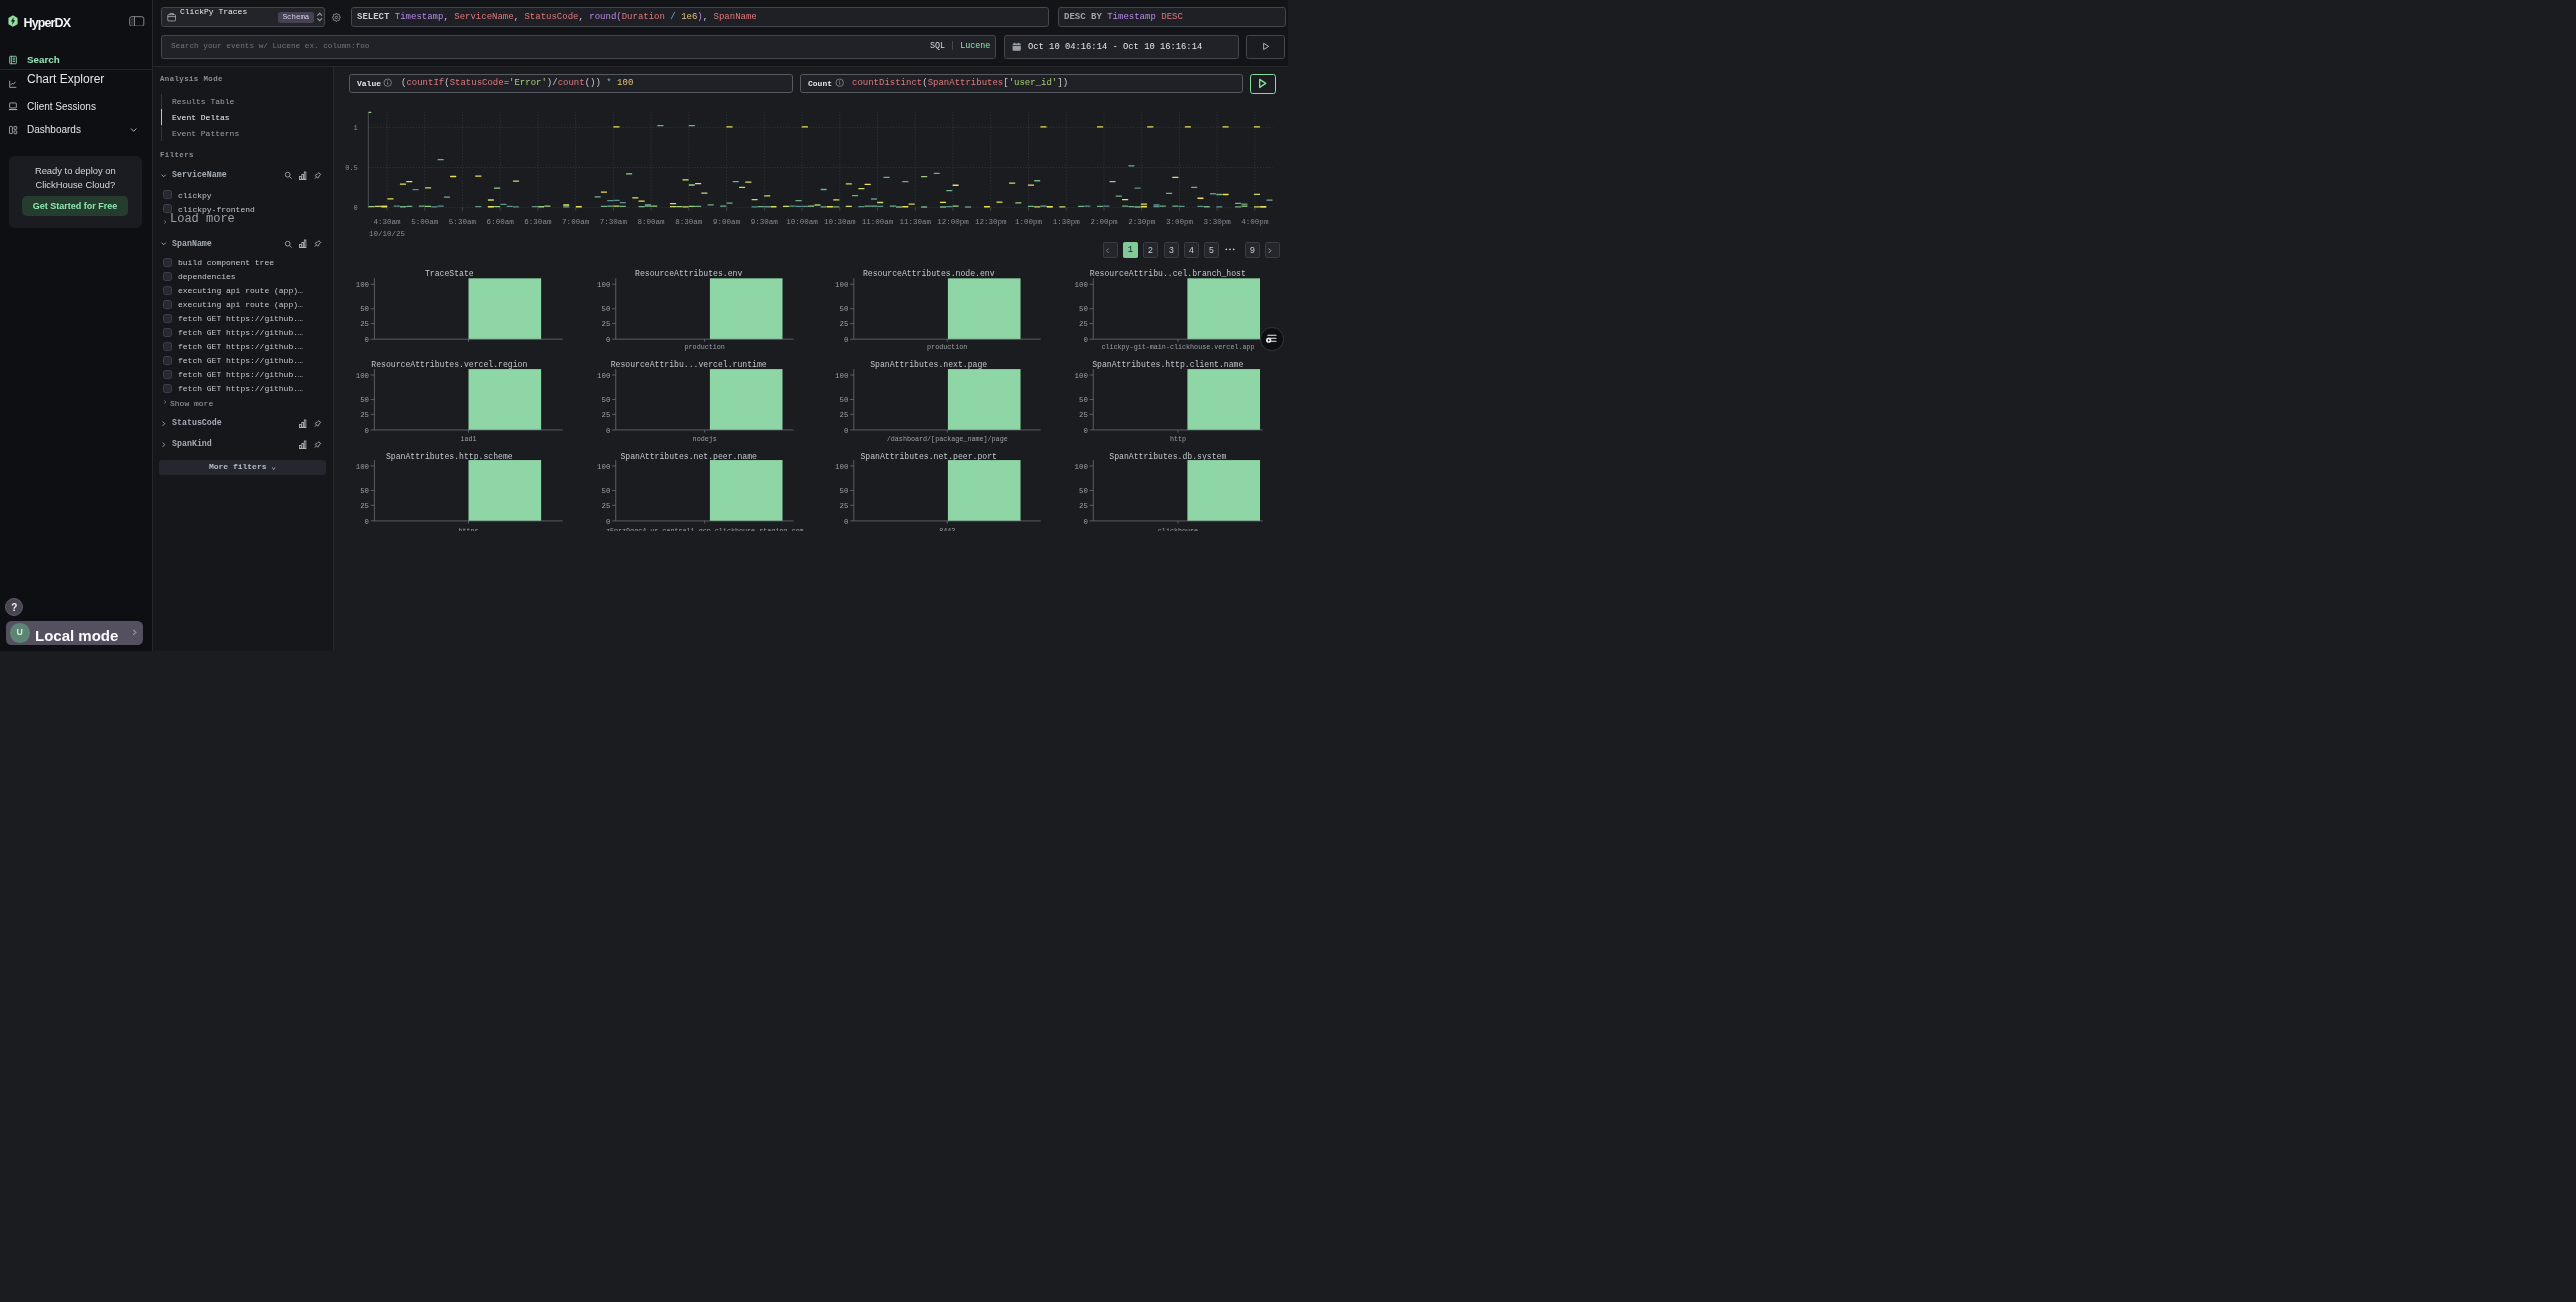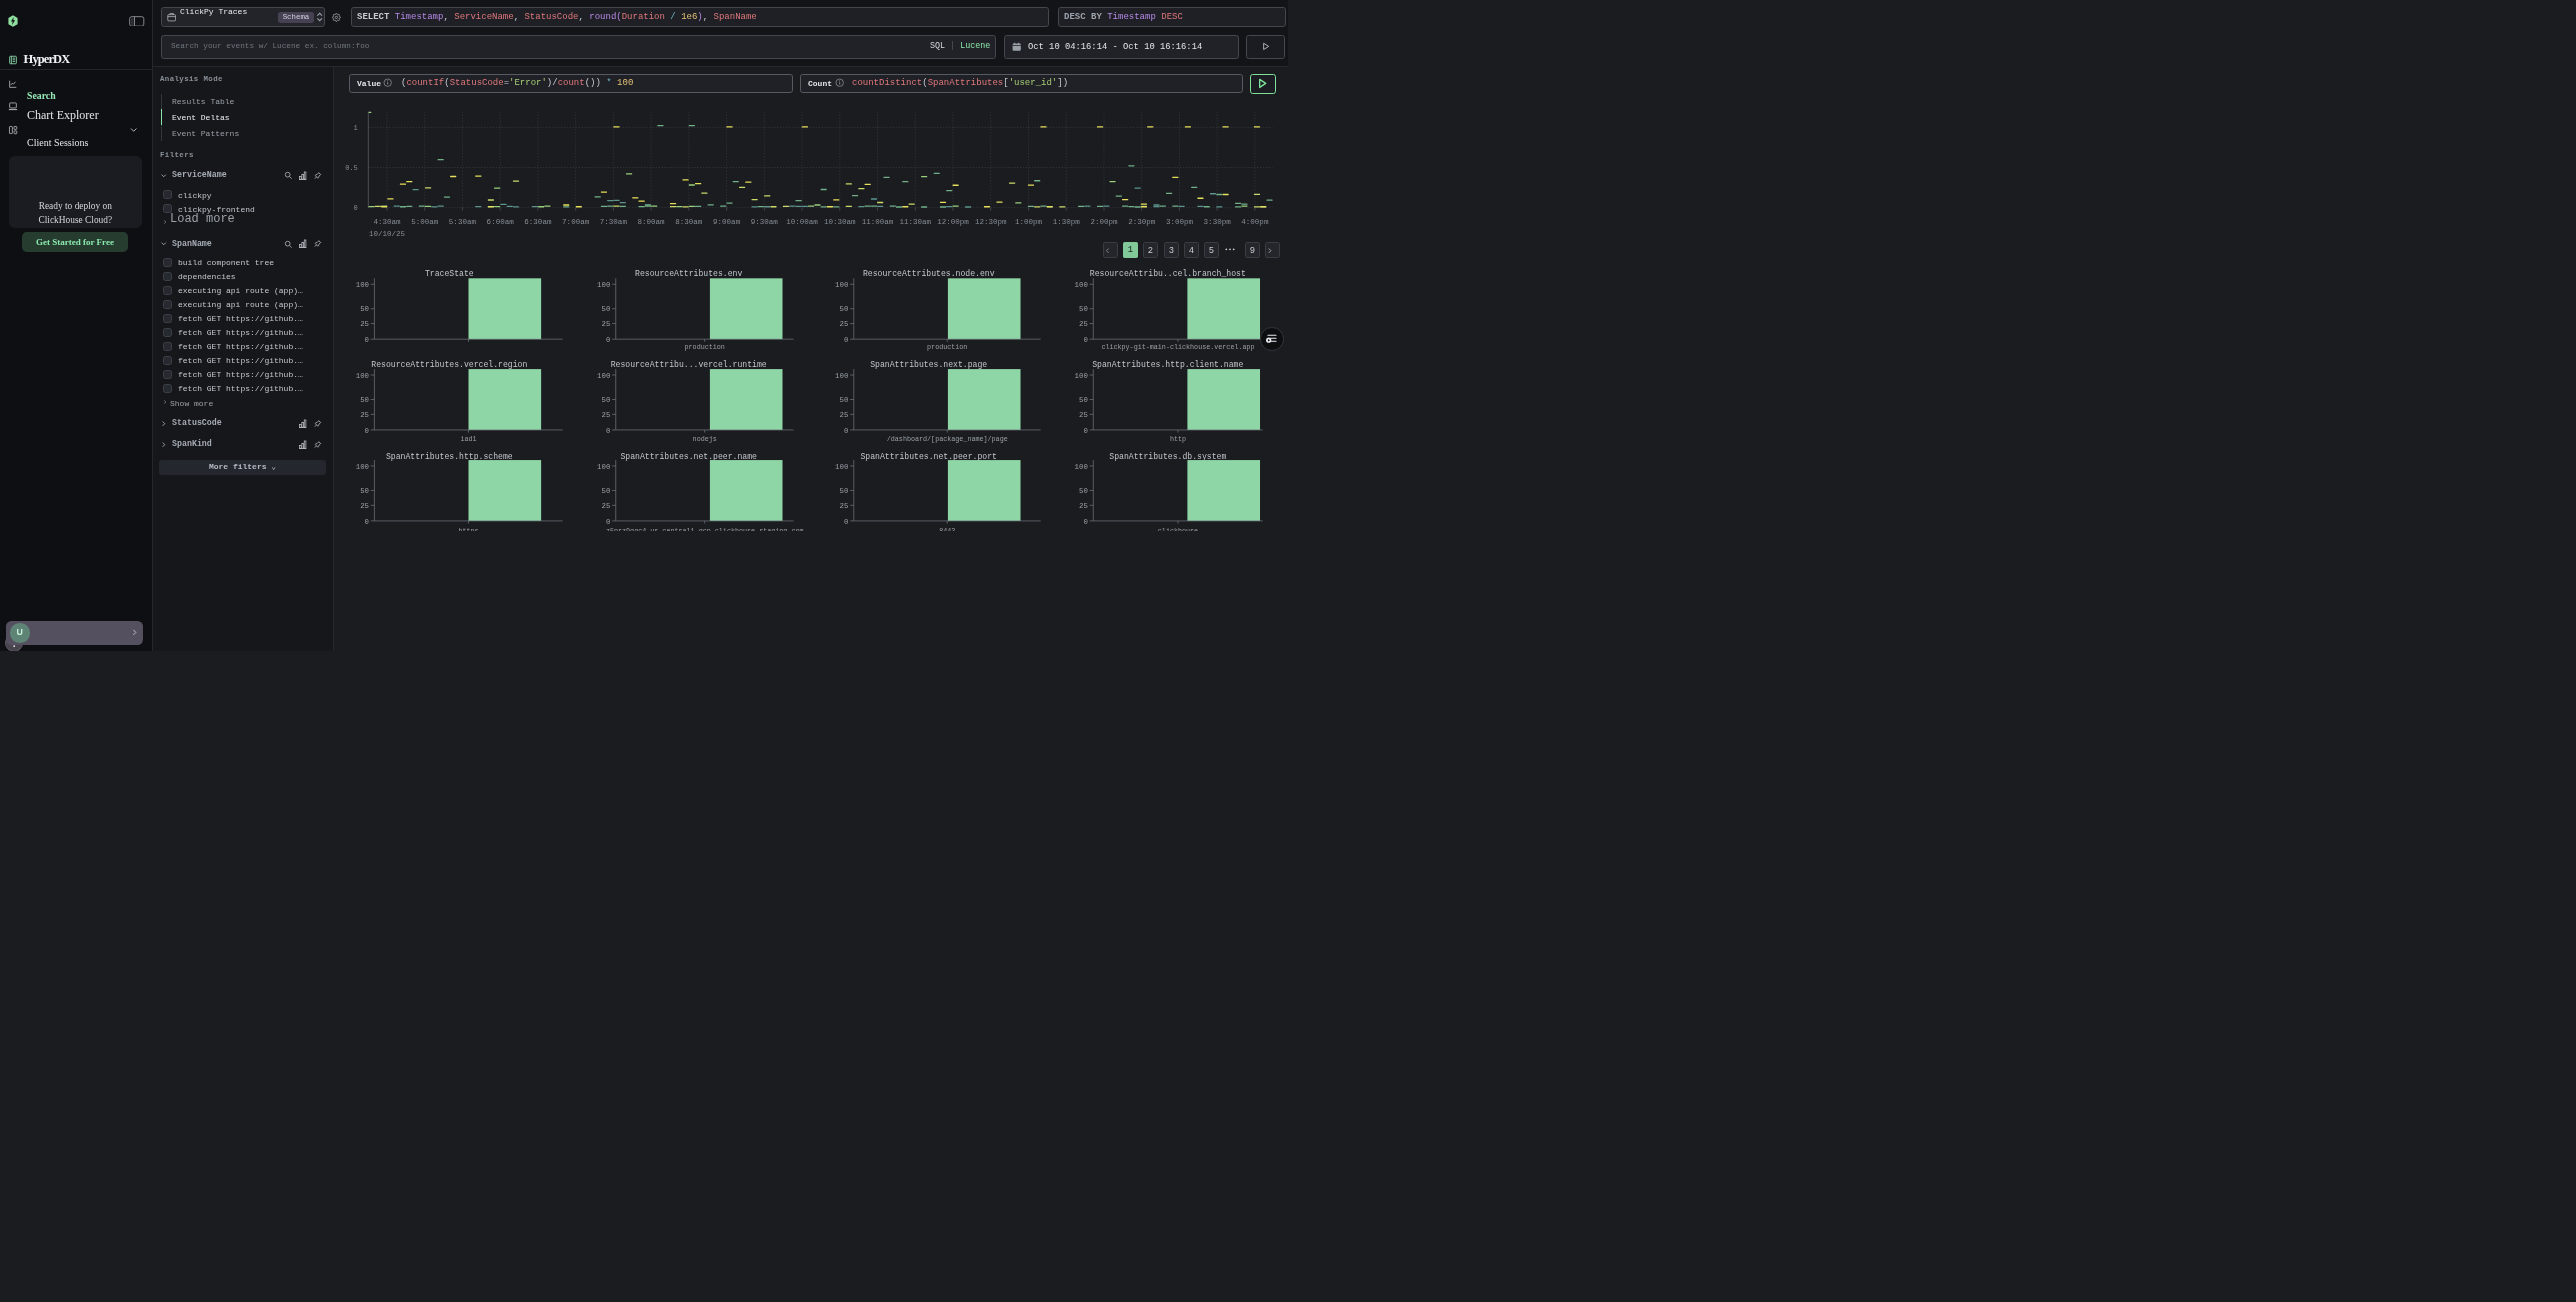--- a/index.html
+++ b/index.html
@@ -1,19 +1,19 @@
 <!DOCTYPE html>
 <html style="font-size:10.8px"><head><meta charset="utf-8"><title>HyperDX</title>
 <style>
 * { margin:0; padding:0; box-sizing:border-box; }
 html,body { width:1288px; height:651px; overflow:hidden; background:#1a1c20; }
 #app { position:relative; width:1288px; height:651px; font-family:"Liberation Sans", sans-serif; }
 .abs { position:absolute; }
 .mono { font-family:"Liberation Mono", monospace; }
-.sans { font-family:Liberation Serif, serif;margin-top:36px; }
+.sans { font-family:Liberation Sans, sans-serif; }
 svg { display:block; }
 </style></head><body>
 <div id="app">
 <div class="abs" style="left:0;top:0;width:153px;height:651px;background:#0e0f12;border-right:0.7px solid #26272b;">
       <svg class="abs" style="left:8px;top:15px;" width="10" height="12" viewBox="0 0 24 28">
 <path d="M12 0 L23 6.5 V21.5 L12 28 L1 21.5 V6.5 Z" fill="#90e0a0"></path>
 <path d="M13.6 4.5 L7.2 15.2 H11.2 L9.8 23.5 L17 12.3 H12.7 Z" fill="#0e0f12"></path>
 </svg>
       <div class="abs sans" style="left:23.6px;top:15.5px;font-size:12.5px;font-weight:bold;letter-spacing:-0.9px;color:#f2f3f5;">HyperDX</div>
       <svg class="abs" style="left:129px;top:15.5px;" width="15.5" height="10.8" viewBox="0 0 23 16" fill="none" stroke="#8a8f97" stroke-width="1.4">

